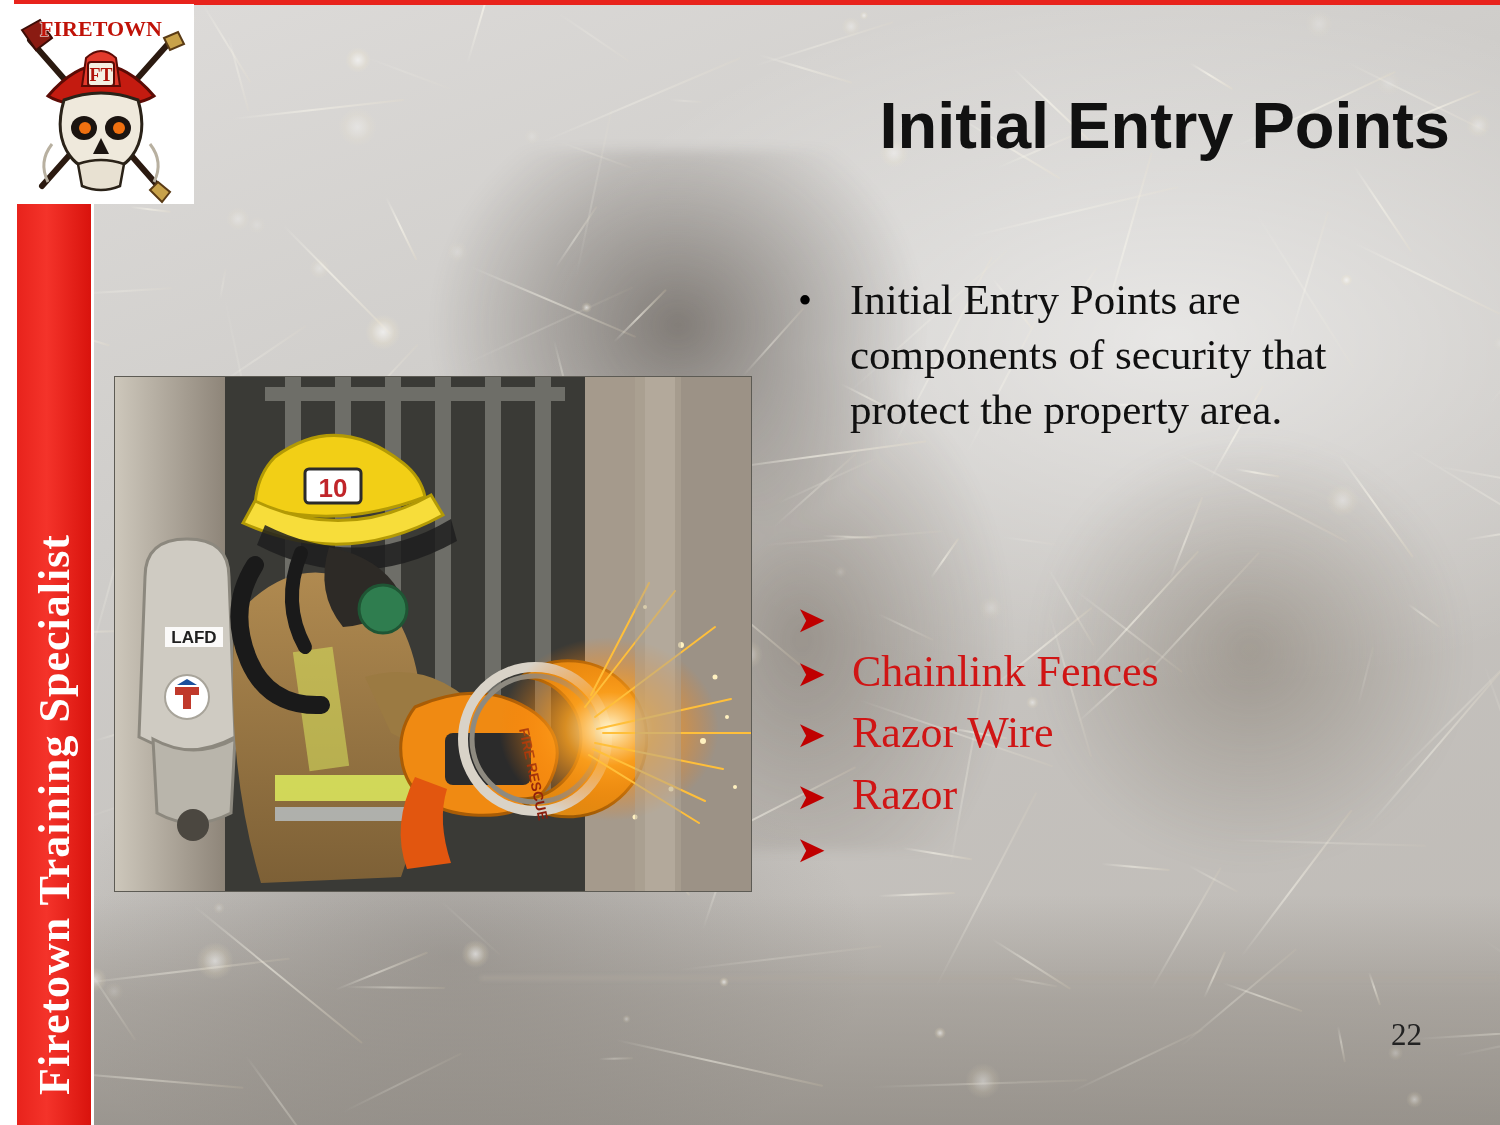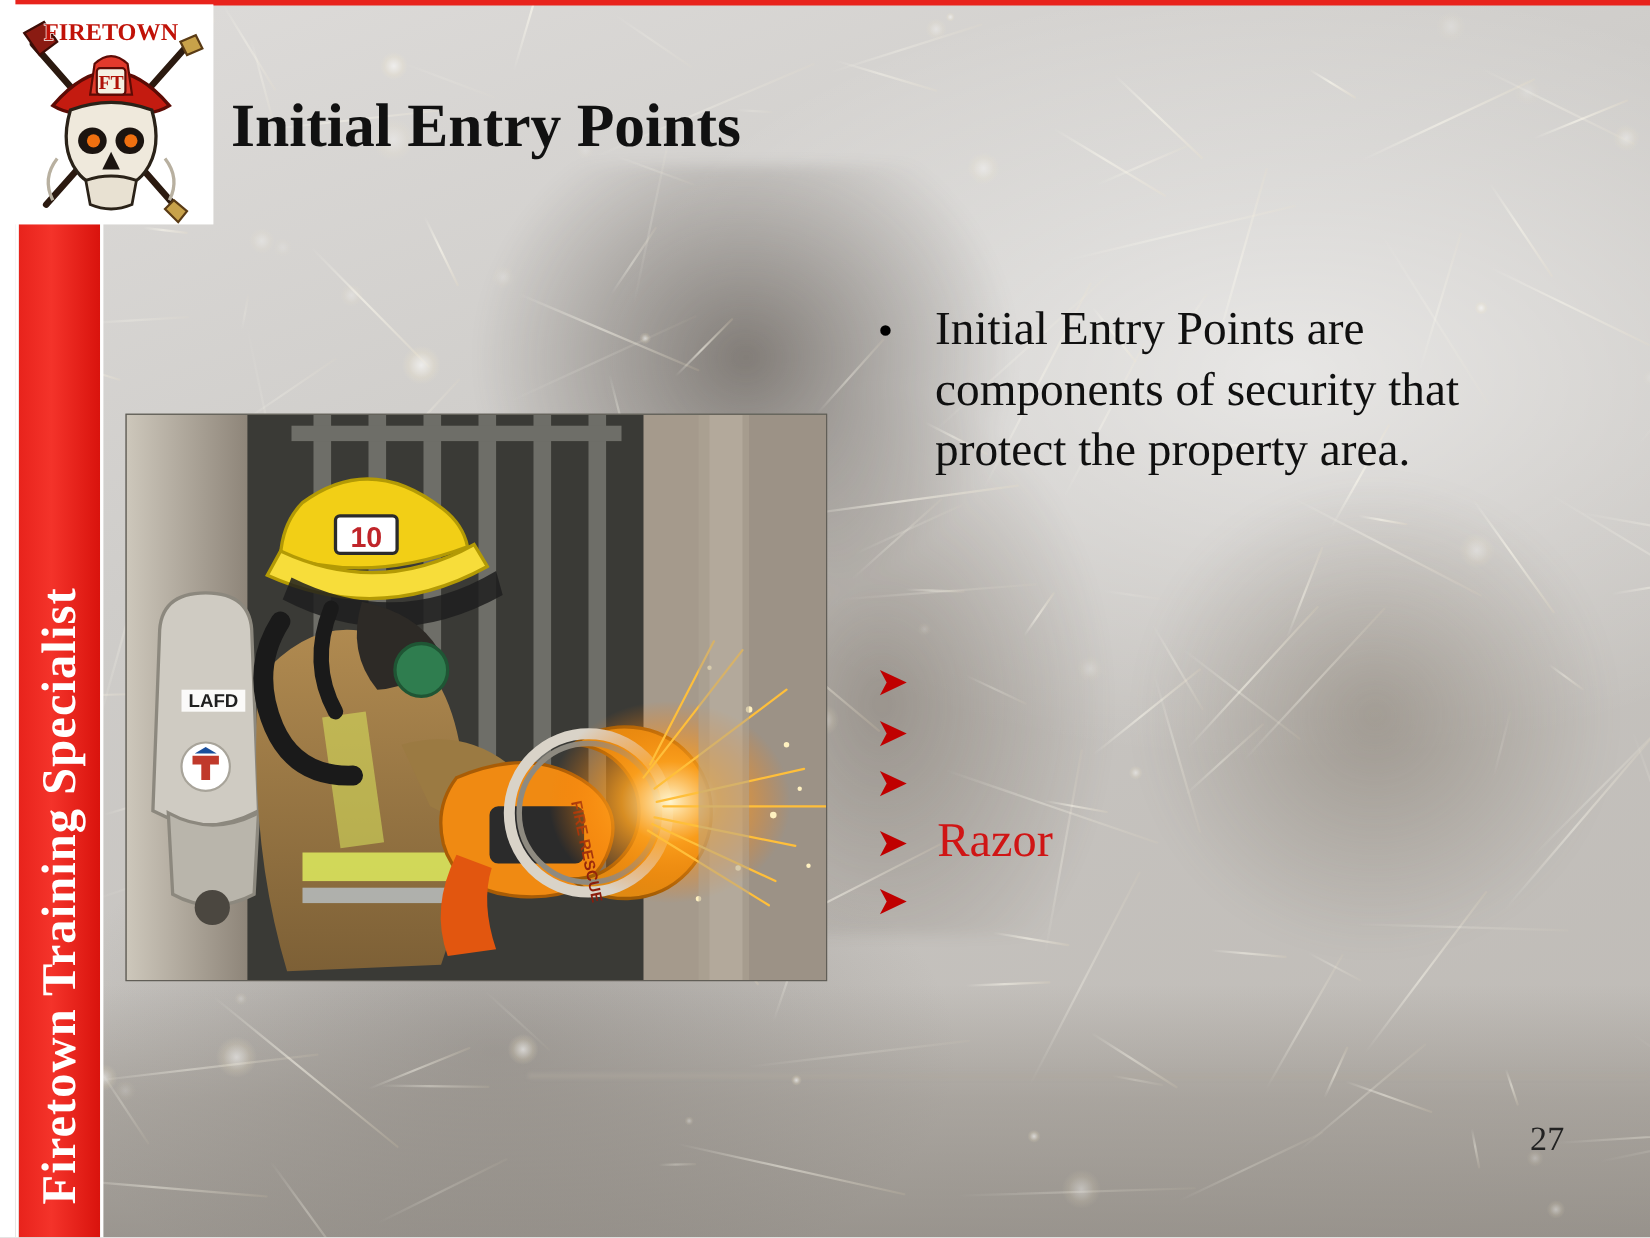--- a/index.html
+++ b/index.html
@@ -103,23 +103,23 @@
     overflow: hidden;
   }
   .logo svg { display:block; }
 
   
   .title {
     position: absolute;
     left: 210px;
     top: 48px;
     width: 1240px;
-    text-align: left;
-    font-family: Liberation Serif, serif;
-    font-size: 56px;
+    text-align: right;
+    font-family: Liberation Sans, sans-serif;
+    font-size: 65px;
     line-height: 1.05;
     color: #111111;
     z-index: 8;
   }
 
   
   .photo {
     position: absolute;
     left: 114px;
     top: 376px;
@@ -567,27 +567,29 @@
       <div class="bullet-text">Initial Entry Points are components of security that protect the property area.</div>
     </div>
   </div>
 
   <div class="arrow-list">
     <div class="arrow-item">
       <div class="arrow-glyph">➤</div>
     </div>
     <div class="arrow-item">
       <div class="arrow-glyph">➤</div>
+      <div class="arrow-label">Chainlink Fences</div>
     </div>
     <div class="arrow-item">
       <div class="arrow-glyph">➤</div>
+      <div class="arrow-label">Razor Wire</div>
     </div>
     <div class="arrow-item">
       <div class="arrow-glyph">➤</div>
       <div class="arrow-label">Razor</div>
     </div>
     <div class="arrow-item">
       <div class="arrow-glyph">➤</div>
     </div>
   </div>
 
-  <div class="page-number">27</div>
+  <div class="page-number">22</div>
 </div>
 
 </body></html>

